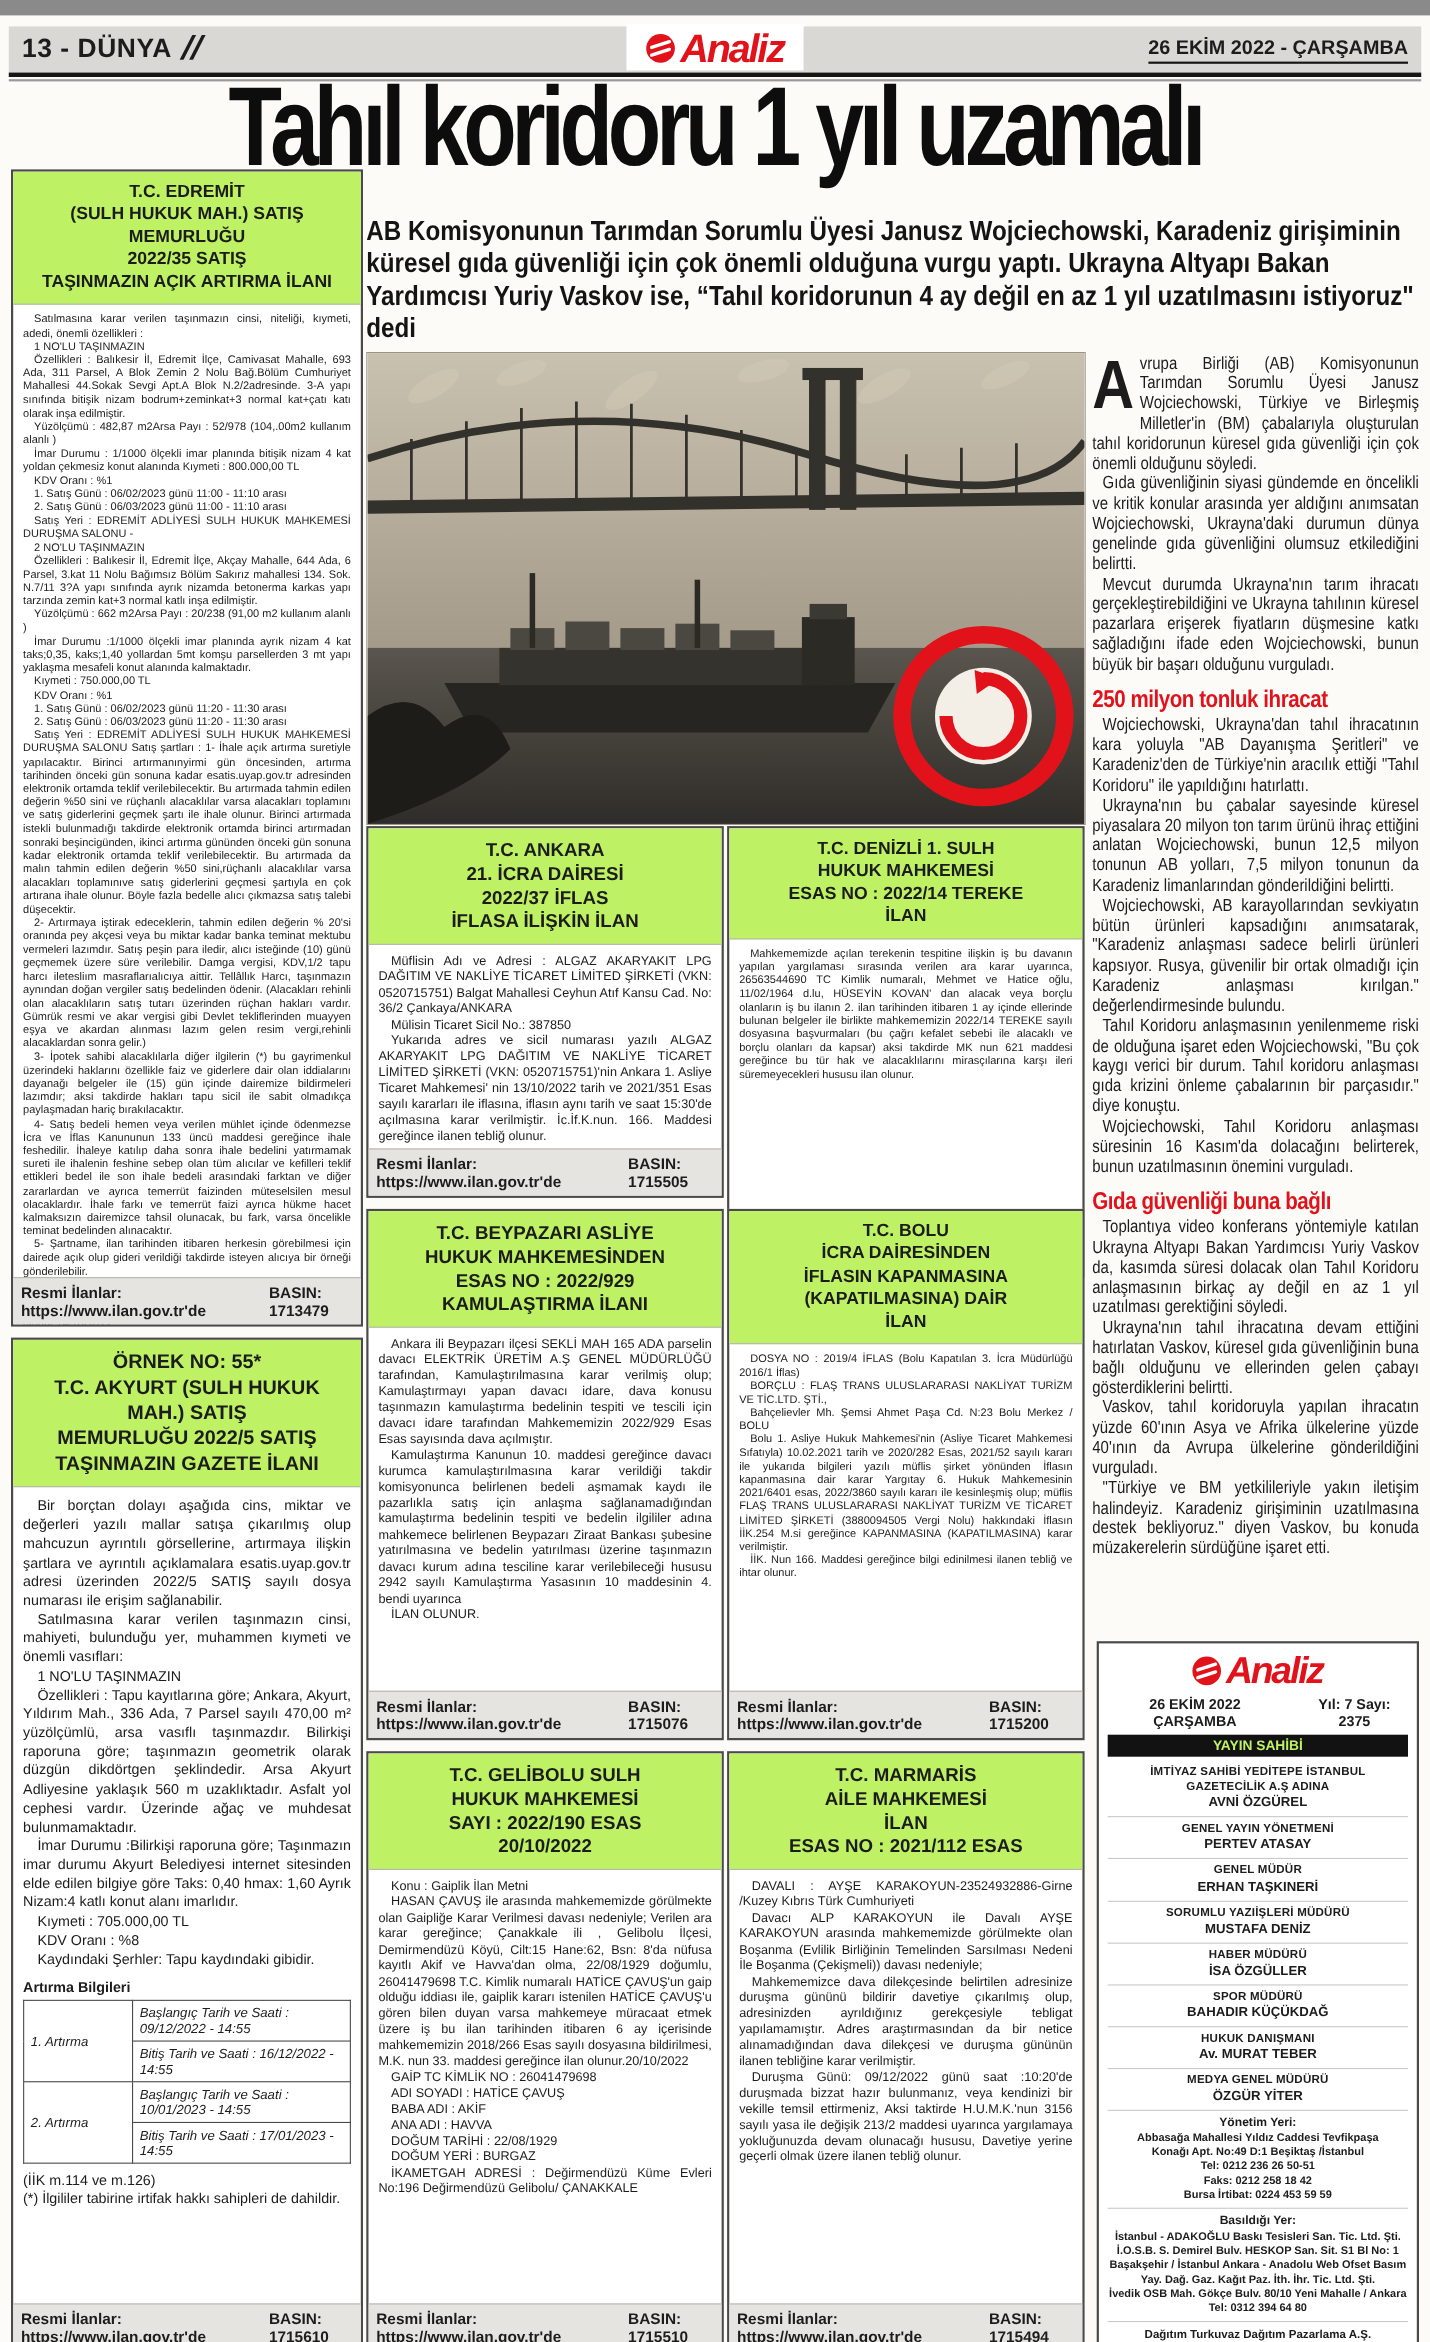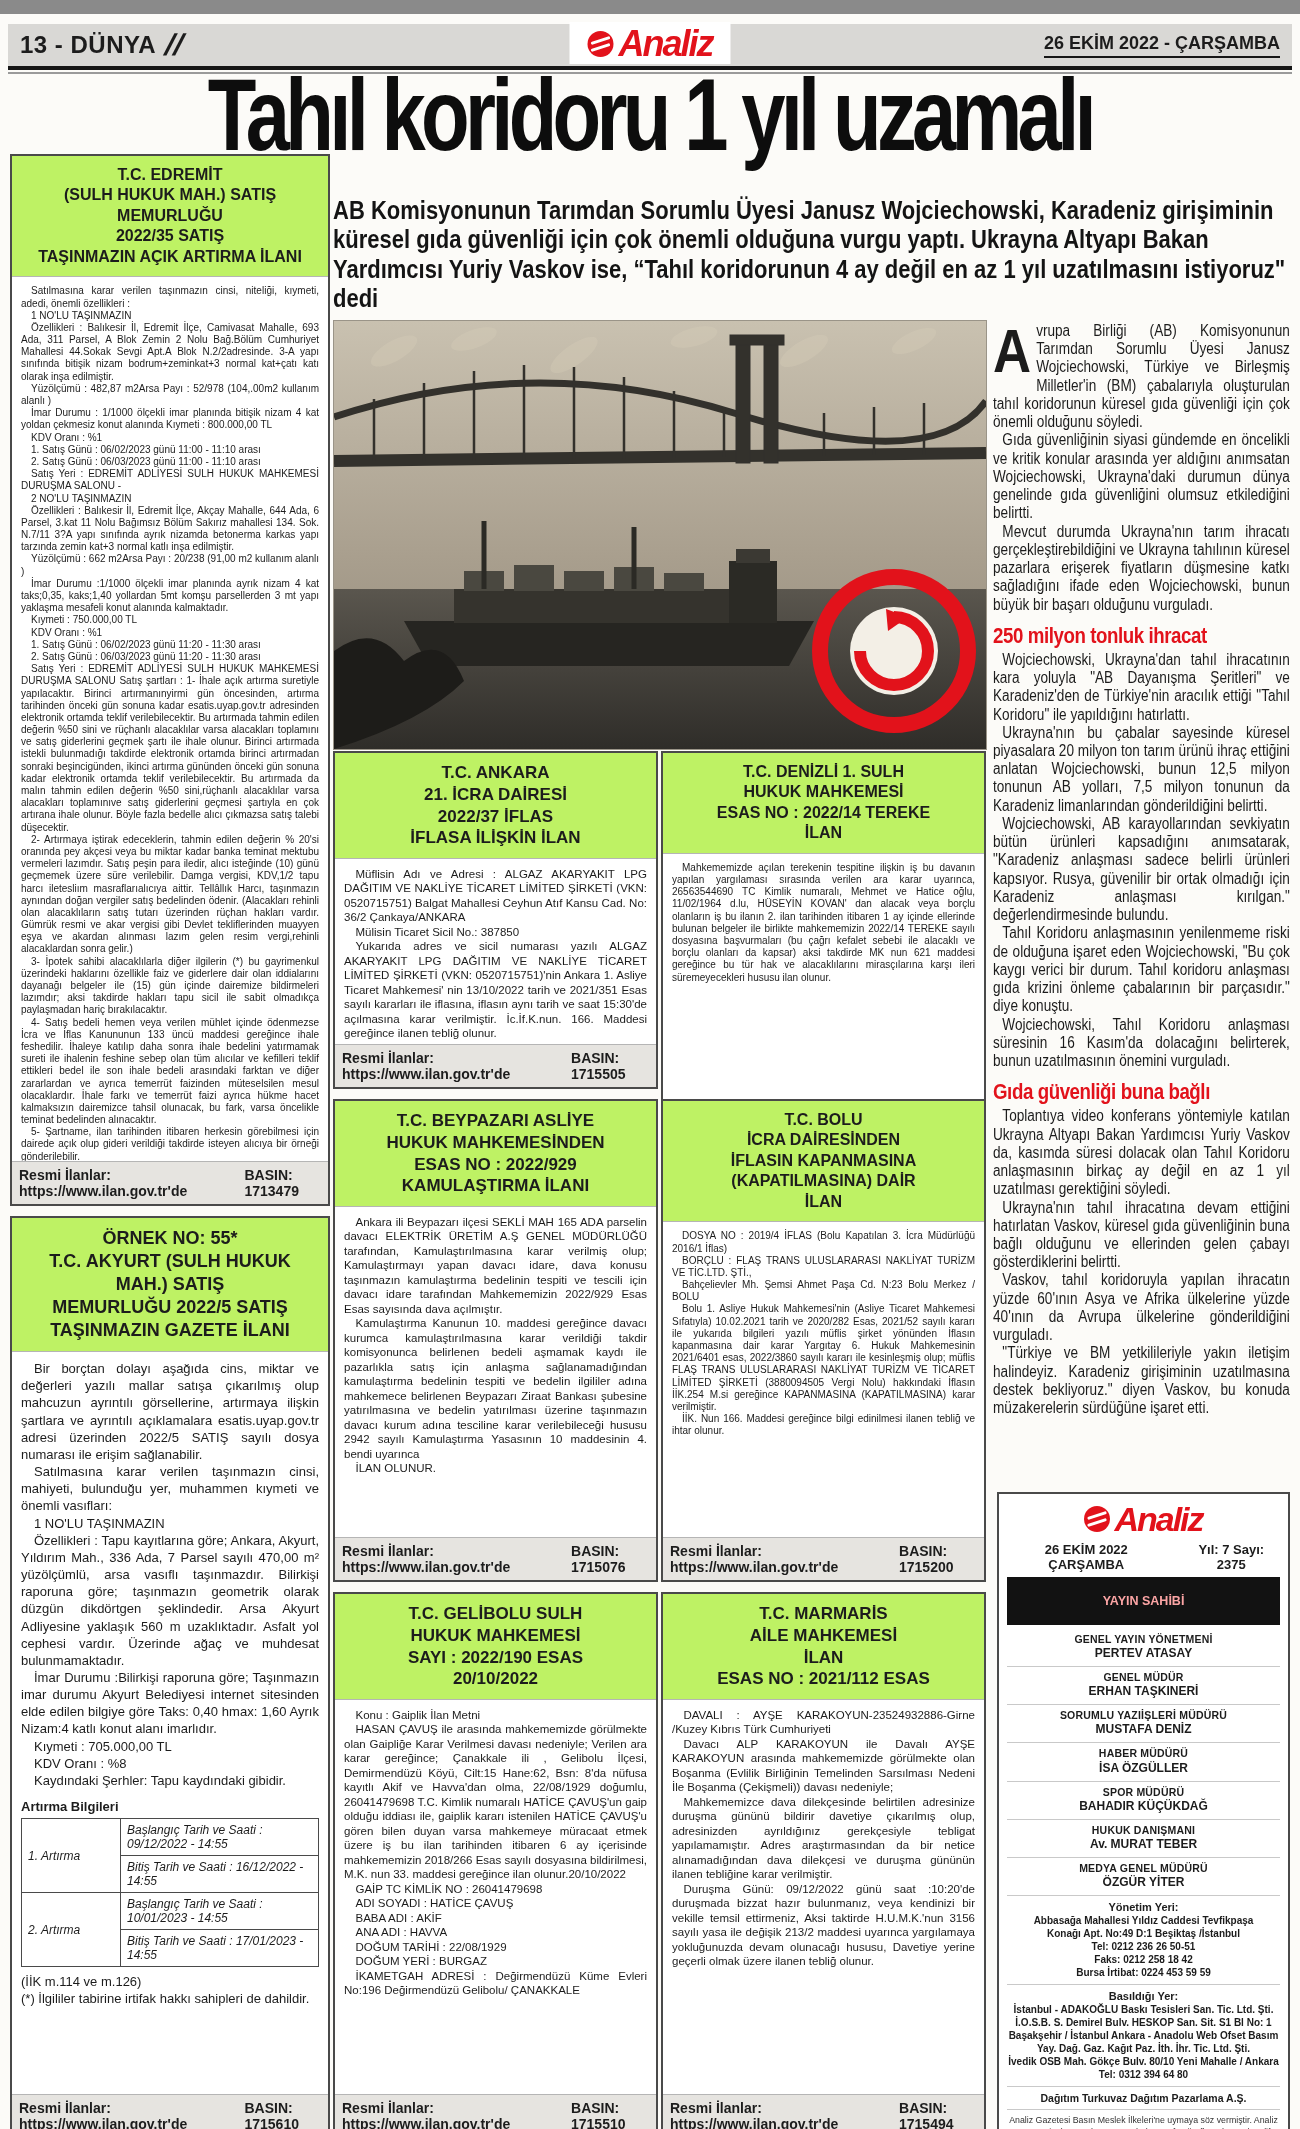--- a/index.html
+++ b/index.html
@@ -56,21 +56,21 @@
   .auction-table{width:calc(100% - 18px);margin:0 9px 6px;border-collapse:collapse;font-size:12px;}
   .auction-table td{border:1px solid #4a4a4a;padding:4px 6px;font-style:italic;}
   .auction-table td.rowlabel{width:86px;}
 
   
   .masthead{position:absolute;left:997px;top:1478px;width:293px;height:647px;background:#fff;
             border:2px solid #4a4a4a;box-sizing:border-box;overflow:hidden;text-align:center;padding:6px 8px;}
   .mh-logo{display:flex;align-items:center;justify-content:center;gap:4px;padding:2px 0 4px;}
   .mh-logo-text{color:#e2121b;font-size:34px;font-weight:bold;font-style:italic;letter-spacing:-2px;line-height:1;}
   .mh-dateline{display:flex;justify-content:space-between;font-size:13px;font-weight:bold;padding:2px 2px 5px;gap:21px;}
-  .mh-bar{background:#121212;color:#fca5a5;font-weight:bold;font-size:12.5px;padding:17px 0;margin-bottom:4px;}
+  .mh-bar{background:#121212;color:#bef264;font-weight:bold;font-size:12.5px;padding:3px 0;margin-bottom:4px;}
   .mh-row{border-bottom:1px solid #c9c9c9;padding:4px 0 5px;}
   .mh-role{font-size:10.5px;font-weight:bold;letter-spacing:0.2px;white-space:pre-line;line-height:1.25;}
   .mh-name{font-size:12px;font-weight:bold;line-height:1.25;}
   .mh-block{border-bottom:1px solid #c9c9c9;padding:4px 0 5px;font-size:10px;line-height:1.3;}
   .mh-block-title{font-weight:bold;font-size:11px;}
   .mh-block-lines{white-space:pre-line;font-weight:bold;}
   .mh-dist{padding:5px 0;font-size:10.5px;font-weight:bold;border-bottom:1px solid #c9c9c9;}
   .mh-disclaimer{padding:5px 2px;font-size:8.8px;line-height:1.3;border-bottom:1px solid #c9c9c9;color:#333;}
 
   .swirl{display:inline-block;width:26px;height:26px;border-radius:50%;background:#e2121b;position:relative;}
@@ -369,20 +369,25 @@
       <span class="swirl"></span>
       <span class="mh-logo-text">Analiz</span>
     </div>
     <div class="mh-dateline">
       <span>26 EKİM 2022 ÇARŞAMBA</span>
       <span>Yıl: 7 Sayı: 2375</span>
     </div>
     <div class="mh-bar">YAYIN SAHİBİ</div>
 
     <div class="mh-row">
+      <div class="mh-role">İMTİYAZ SAHİBİ YEDİTEPE İSTANBUL
+GAZETECİLİK A.Ş ADINA</div>
+      <div class="mh-name">AVNİ ÖZGÜREL</div>
+    </div>
+    <div class="mh-row">
       <div class="mh-role">GENEL YAYIN YÖNETMENİ</div>
       <div class="mh-name">PERTEV ATASAY</div>
     </div>
     <div class="mh-row">
       <div class="mh-role">GENEL MÜDÜR</div>
       <div class="mh-name">ERHAN TAŞKINERİ</div>
     </div>
     <div class="mh-row">
       <div class="mh-role">SORUMLU YAZIİŞLERİ MÜDÜRÜ</div>
       <div class="mh-name">MUSTAFA DENİZ</div>

